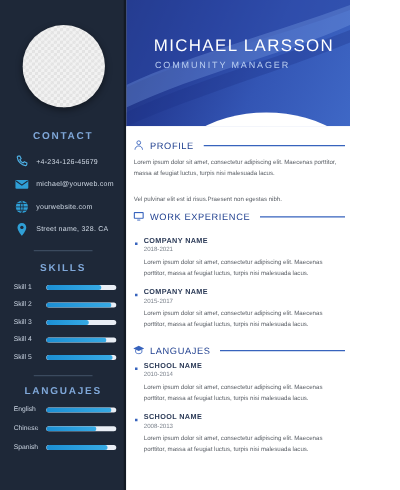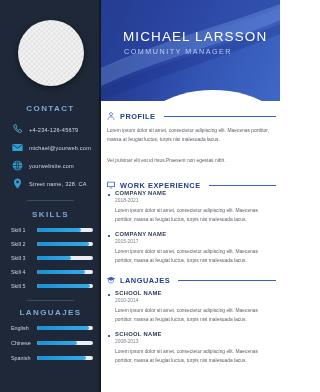--- a/index.html
+++ b/index.html
@@ -46,21 +46,21 @@
   #header svg{position:absolute;left:0;top:0;width:179px;height:101px;display:block;}
   .name{position:absolute;left:22px;top:29px;color:#fff;font-size:13.5px;
         letter-spacing:1.1px;font-weight:400;white-space:nowrap;}
   .role{position:absolute;left:23px;top:47px;color:#b9cdf0;font-size:7.2px;
         letter-spacing:1.5px;white-space:nowrap;}
 
   
   #main{position:absolute;left:101px;top:101px;width:179px;height:291px;background:#fff;}
   .sec-head{position:absolute;left:5px;display:flex;align-items:center;gap:4px;width:170px;}
   .sec-ico{width:10px;height:10px;flex:none;display:block;}
-  .sec-title{font-size:7.4px;color:#1f3f8f;letter-spacing:.5px;font-weight:700;white-space:nowrap;}
+  .sec-title{font-size:7.4px;color:#1f3f8f;letter-spacing:.5px;font-weight:400;white-space:nowrap;}
   .sec-line{flex:1;height:1px;background:#3763bd;margin-left:4px;}
 
   .body-txt{position:absolute;left:6px;width:163px;font-size:4.9px;line-height:1.85;
             color:#5a5f६6;color:#5a5f66;}
   .entry-title{position:absolute;font-size:5.8px;font-weight:700;color:#2b3a57;letter-spacing:.3px;}
   .entry-date{position:absolute;font-size:4.9px;color:#7b828c;}
   .bullet{position:absolute;width:2.4px;height:2.4px;background:#3763bd;}
 </style>
 </head>
 <body>
@@ -186,21 +186,21 @@
       <svg class="sec-ico" viewBox="0 0 24 24">
         <circle cx="12" cy="7.6" r="3.6" fill="none" stroke="#3763bd" stroke-width="1.7"></circle>
         <path d="M4.8 21c0-4 3.2-7.2 7.2-7.2s7.2 3.2 7.2 7.2" fill="none" stroke="#3763bd" stroke-width="1.7"></path>
       </svg>
       <span class="sec-title">PROFILE</span>
       <span class="sec-line"></span>
     </div>
     <div class="body-txt" style="top:25px;">Lorem ipsum dolor sit amet, consectetur adipiscing elit. Maecenas porttitor, massa at feugiat luctus, turpis nisi malesuada lacus.</div>
     <div class="body-txt" style="top:55px;">Vel pulvinar elit est id risus.Praesent non egestas nibh.</div>
 
-    <div class="sec-head" style="top:79px;justify-content:flex-end;">
+    <div class="sec-head" style="top:67px;justify-content:flex-end;">
       <svg class="sec-ico" viewBox="0 0 24 24">
         <rect x="2.5" y="4" width="19" height="13" rx="1.6" fill="#3763bd"></rect>
         <rect x="4.6" y="6" width="14.8" height="9" fill="#ffffff"></rect>
         <rect x="9" y="18.4" width="6" height="1.8" fill="#3763bd"></rect>
       </svg>
       <span class="sec-title">WORK EXPERIENCE</span>
       <span class="sec-line"></span>
     </div>
 
     <div class="bullet" style="left:7px;top:92.5px;"></div>

